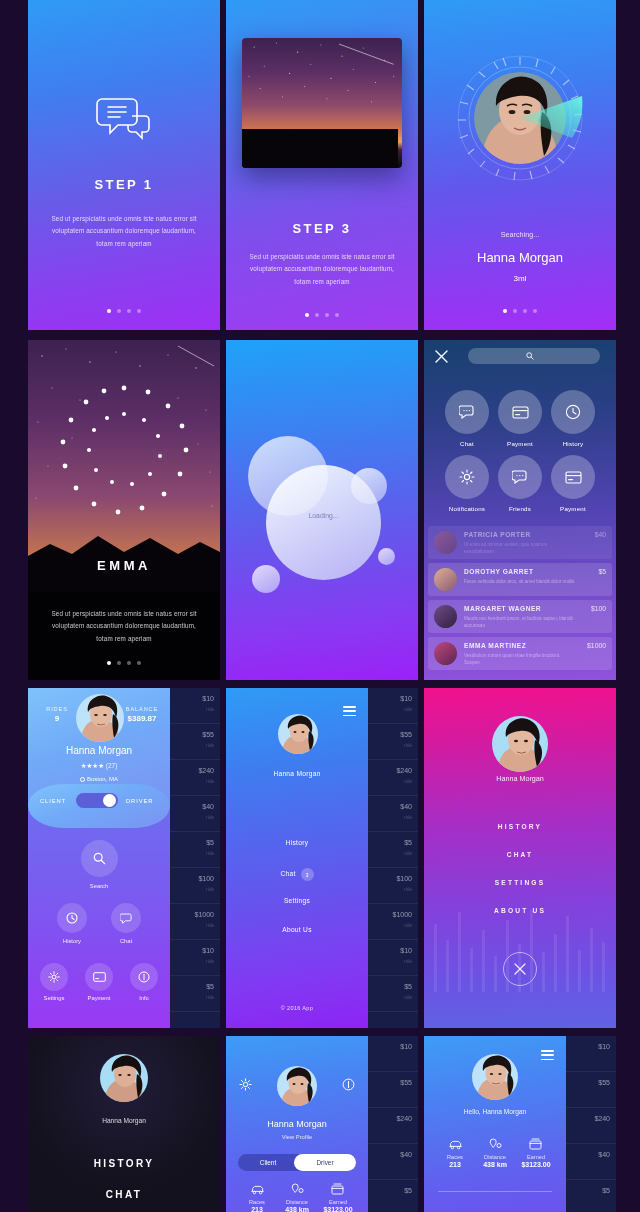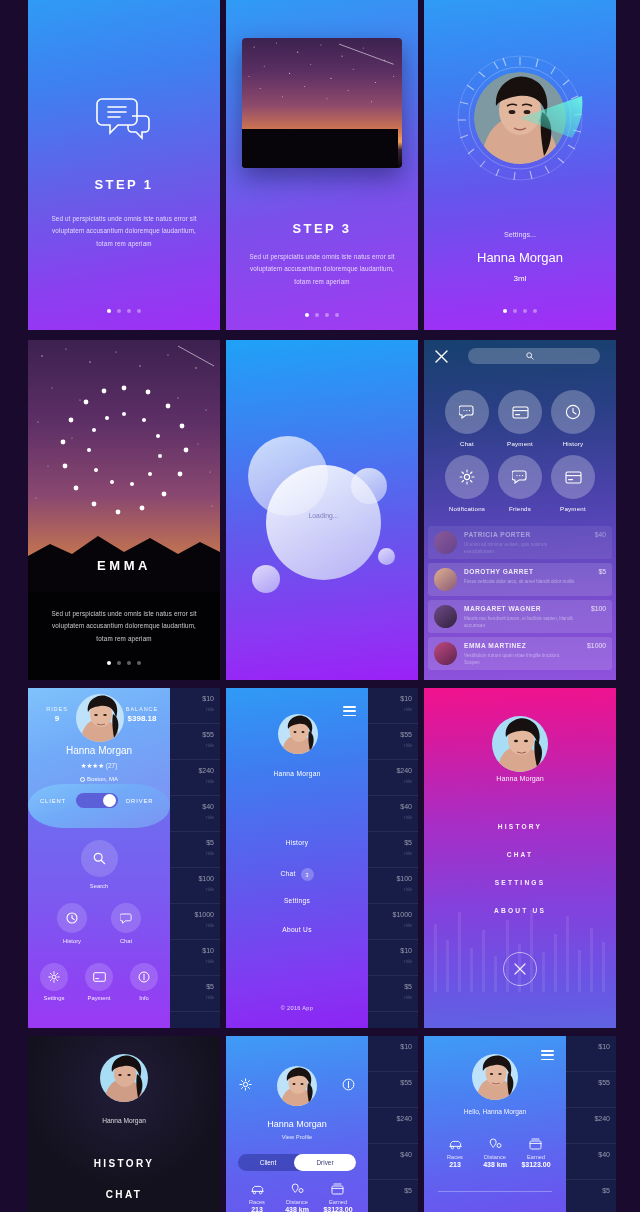--- a/index.html
+++ b/index.html
@@ -251,21 +251,21 @@
     <svg class="beam" style="left:0;top:0;width:132px;height:132px;" viewBox="0 0 132 132">
       <defs>
         <linearGradient id="bg3" x1="0" y1="1" x2="1" y2="0">
           <stop offset="0" stop-color="#42e8d0" stop-opacity=".15"></stop>
           <stop offset="1" stop-color="#6ffce4" stop-opacity=".92"></stop>
         </linearGradient>
       </defs>
       <path d="M66 66 L128 44 A64 64 0 0 1 118 86 Z" fill="url(#bg3)"></path>
     </svg>
   </div>
-  <div class="abs cen" style="left:0;right:0;top:230px;font-size:7.2px;color:rgba(255,255,255,.82);">Settings...</div>
+  <div class="abs cen" style="left:0;right:0;top:230px;font-size:7.2px;color:rgba(255,255,255,.82);">Searching...</div>
   <div class="abs cen" style="left:0;right:0;top:250px;font-size:13px;color:#fff;">Hanna Morgan</div>
   <div class="abs cen" style="left:0;right:0;top:274px;font-size:8px;color:#fff;">3ml</div>
   <div class="abs dots" style="left:0;right:0;top:309px;">
     <span class="dot on"></span>
     <span class="dot"></span>
     <span class="dot"></span>
     <span class="dot"></span>
   </div>
 </div>
 
@@ -486,21 +486,21 @@
 
   <div class="p7body"></div>
   <div class="p7head"></div>
 
   <div class="kv" style="left:8px; top:18px; width:42px;">
     <div class="kvk">RIDES</div>
     <div class="kvv">9</div>
   </div>
   <div class="kv" style="left:88px; top:18px; width:52px;">
     <div class="kvk">BALANCE</div>
-    <div class="kvv">$398.18</div>
+    <div class="kvv">$389.87</div>
   </div>
 
   <div class="avatar-c" style="left:48px; top:6px; width:48px; height:48px;">
     <svg viewBox="0 0 48 48" style="width:100%;height:100%">
       <rect width="48" height="48" fill="#bfe2fb"></rect>
       <path d="M5 48 C5 33 13 25 24 25 C35 25 43 33 43 48 Z" fill="#d9a78e"></path>
       <ellipse cx="25" cy="20" rx="11" ry="13" fill="#e3b89e"></ellipse>
       <path d="M12 18 C10 6 22 0 30 2 C41 5 43 15 40 24 C38 14 32 11 24 12 C18 13 14 14 12 18 Z" fill="#1a1210"></path>
       <path d="M37 20 C44 24 44 36 38 44 C36 32 36 26 37 20 Z" fill="#1a1210"></path>
       <ellipse cx="20" cy="21" rx="1.8" ry="1.1" fill="#2b1c18"></ellipse>

